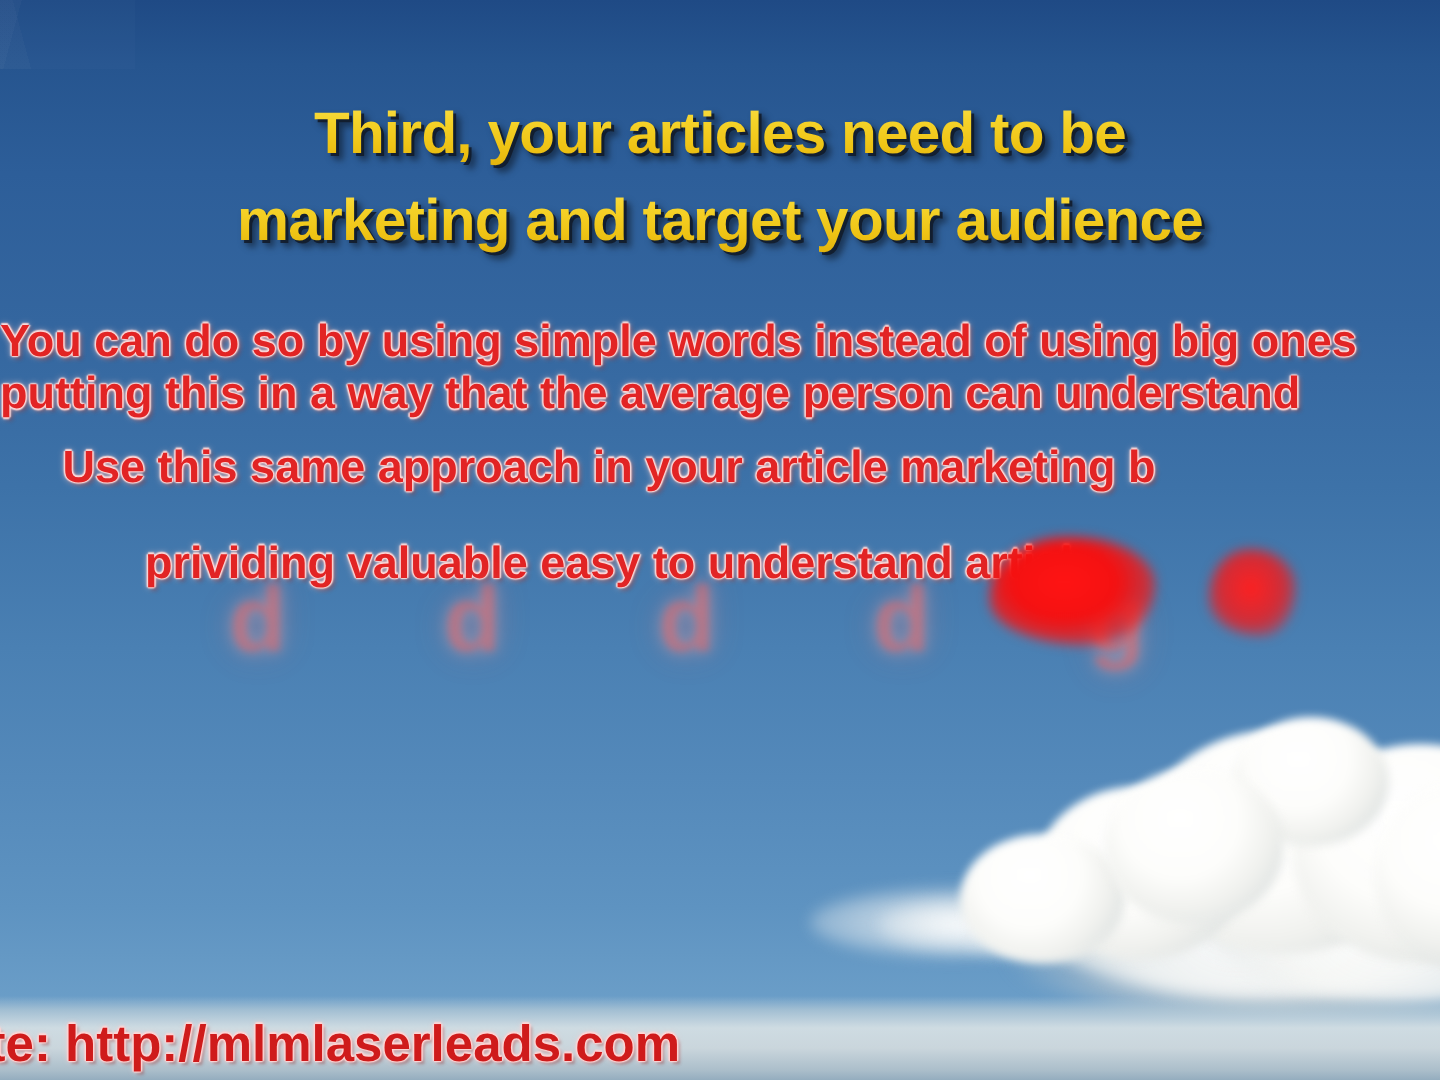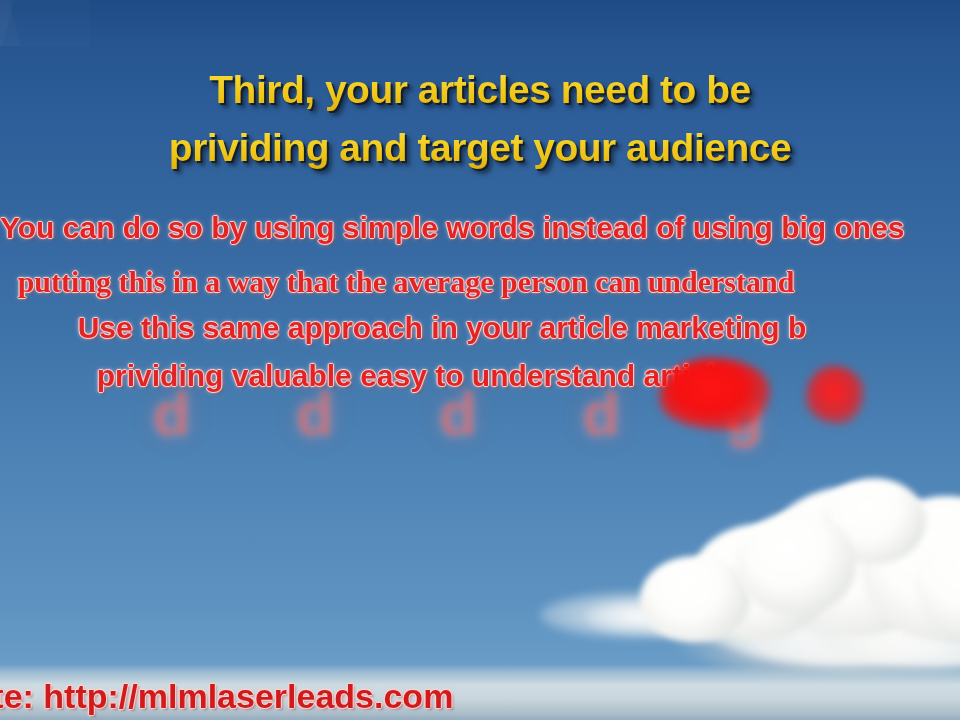--- a/index.html
+++ b/index.html
@@ -135,22 +135,22 @@
     text-shadow:
        0 0 1px #ffe3e3,
        1px 0 1px #ffd8d8,
       -1px 0 1px #ffd8d8,
        0 1px 1px #ffd8d8,
        0 -1px 1px #ffd8d8,
        0 0 5px rgba(255,214,214,0.85),
        2px 2px 3px rgba(120,12,12,0.45);
   }
   .body-a1 { top: 210px; }
-  .body-a2 { top: 264px; font-family: Liberation Serif, serif; }
-  .body-b1 { top: 310px; margin-left: 36px; }
+  .body-a2 { top: 245px; }
+  .body-b1 { top: 294px; }
   .body-b2 { top: 358px; }
 
   
   .ghost-layer {
     position: absolute;
     left: 0;
     top: 378px;
     width: 960px;
     text-align: center;
     font-weight: 700;
@@ -234,21 +234,21 @@
     <div class="puff" style="left:690px; top:524px; width:140px; height:116px;"></div>
     <div class="puff" style="left:822px; top:478px; width:104px; height:86px;"></div>
     <div class="puff" style="left:640px; top:556px; width:110px; height:86px;"></div>
     <div class="puff" style="left:916px; top:520px; width:120px; height:126px;"></div>
     <div class="puff" style="left:736px; top:512px; width:120px; height:104px;"></div>
   </div>
 
   <div class="haze"></div>
 
   <div class="headline headline-1">Third, your articles need to be</div>
-  <div class="headline headline-2">prividing and target your audience</div>
+  <div class="headline headline-2">marketing and target your audience</div>
 
   <div class="body-line body-a1">You can do so by using simple words instead of using big ones</div>
   <div class="body-line body-a2">putting this in a way that the average person can understand</div>
 
   <div class="body-line body-b1">Use this same approach in your article marketing b</div>
   <div class="body-line body-b2">prividing valuable easy to understand articl</div>
 
   <div class="ghost-layer">d d d d g</div>
 
   <div class="red-blob"></div>

